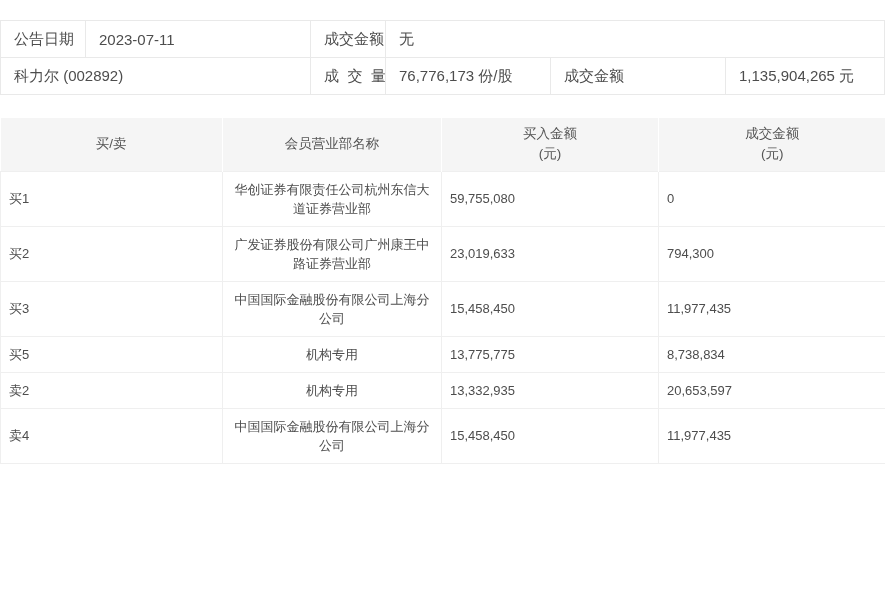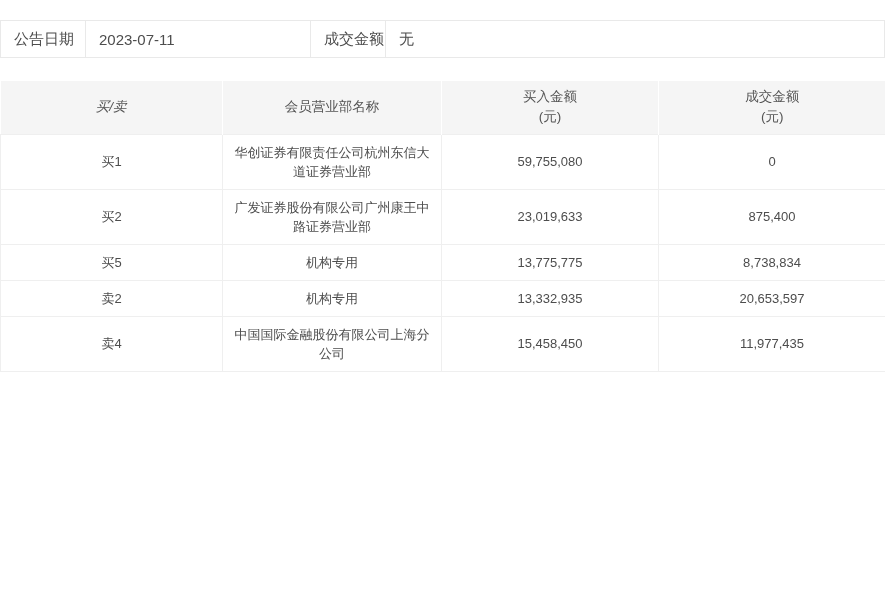--- a/index.html
+++ b/index.html
@@ -58,31 +58,31 @@
     background: var(--header-bg);
     height: 53px;
     font-weight: normal;
     color: var(--header-text);
     text-align: center;
     vertical-align: middle;
     border-left: 1px solid #ffffff;
     font-size: 13.5px;
     line-height: 20px;
   }
-  table.lhb thead th:first-child { border-left: none; font-style: italic; }
+  table.lhb thead th:first-child { border-left: none; }
   table.lhb tbody td {
     border: 1px solid var(--border-light);
     vertical-align: middle;
     padding: 8px 8px;
     line-height: 19px;
   }
   table.lhb tbody tr { background: #ffffff; }
-  td.c-rank { text-align: center; }
+  td.c-rank { }
   td.c-dept { text-align: center; padding-left: 9px; }
-  td.c-amt  { text-align: center; padding-right: 14px; white-space: nowrap; }
+  td.c-amt  { text-align: left; padding-right: 14px; white-space: nowrap; }
 </style>
 </head>
 <body>
 
 <div class="page">
 
   <table class="summary">
     <colgroup>
       <col style="width:85px">
         <col style="width:225px">
@@ -90,20 +90,27 @@
       <col style="width:165px">
         <col style="width:175px">
         <col style="width:159px">
     </colgroup>
     <tbody>
       <tr>
         <td>公告日期</td>
         <td class="val">2023-07-11</td>
         <td>成交金额</td>
         <td class="val" colspan="3">无</td>
+      </tr>
+      <tr>
+        <td colspan="2">科力尔 (002892)</td>
+        <td><span class="spread">成交量</span></td>
+        <td class="val">76,776,173 份/股</td>
+        <td>成交金额</td>
+        <td class="val">1,135,904,265 元</td>
       </tr>
     </tbody>
   </table>
 
   <table class="lhb">
     <colgroup>
       <col style="width:222px">
         <col style="width:219px">
         <col style="width:217px">
         <col style="width:227px">
@@ -126,21 +133,27 @@
         <tr>
       <td class="c-rank">买1</td>
       <td class="c-dept">华创证券有限责任公司杭州东信大道证券营业部</td>
       <td class="c-amt">59,755,080</td>
       <td class="c-amt">0</td>
     </tr>
         <tr>
       <td class="c-rank">买2</td>
       <td class="c-dept">广发证券股份有限公司广州康王中路证券营业部</td>
       <td class="c-amt">23,019,633</td>
-      <td class="c-amt">875,400</td>
+      <td class="c-amt">794,300</td>
+    </tr>
+        <tr>
+      <td class="c-rank">买3</td>
+      <td class="c-dept">中国国际金融股份有限公司上海分公司</td>
+      <td class="c-amt">15,458,450</td>
+      <td class="c-amt">11,977,435</td>
     </tr>
         <tr>
       <td class="c-rank">买5</td>
       <td class="c-dept">机构专用</td>
       <td class="c-amt">13,775,775</td>
       <td class="c-amt">8,738,834</td>
     </tr>
         <tr>
       <td class="c-rank">卖2</td>
       <td class="c-dept">机构专用</td>

